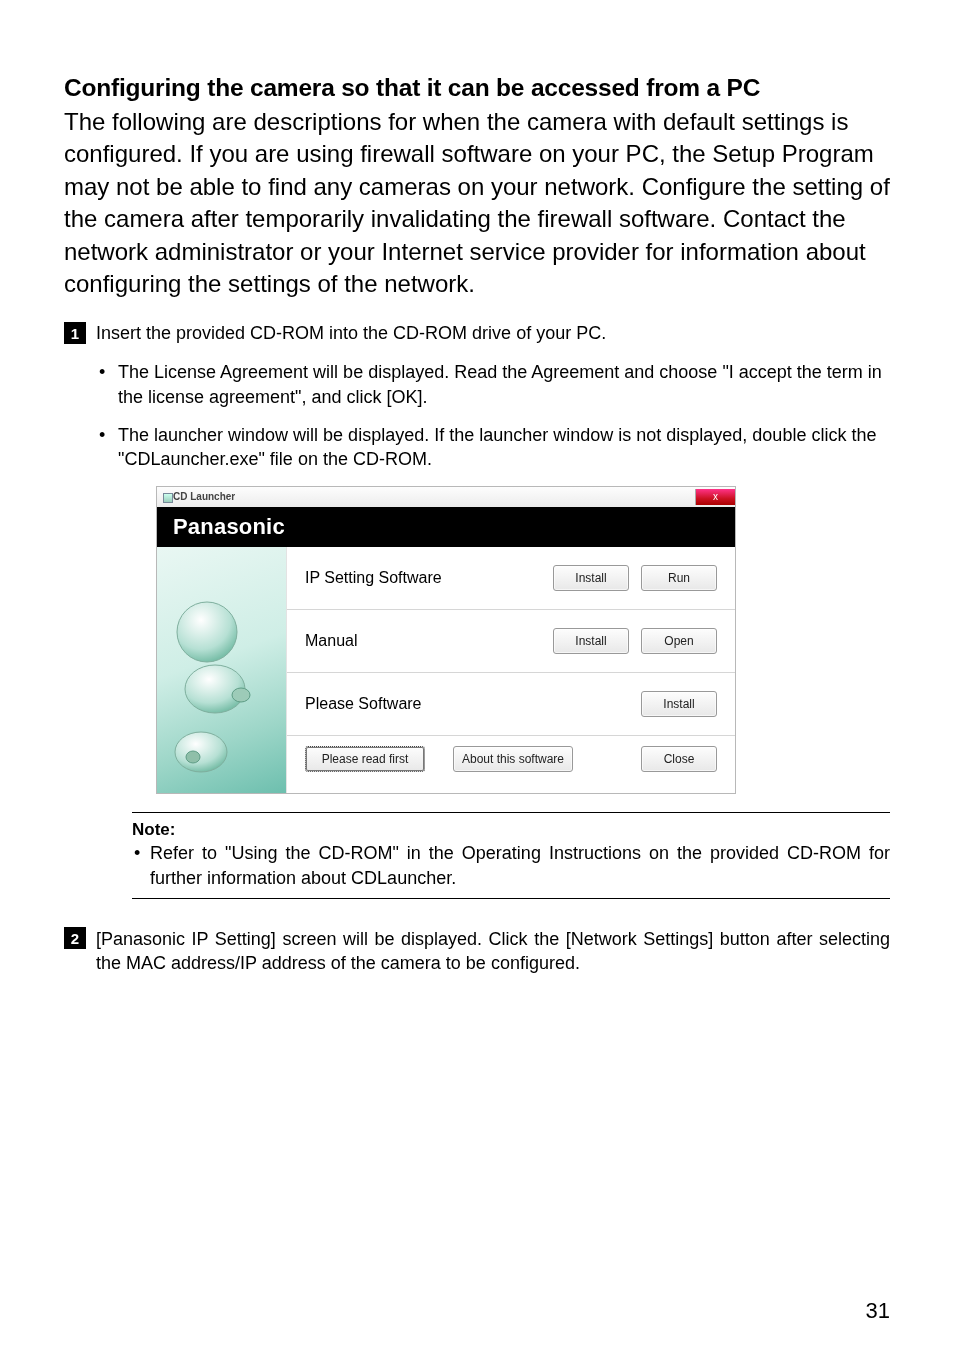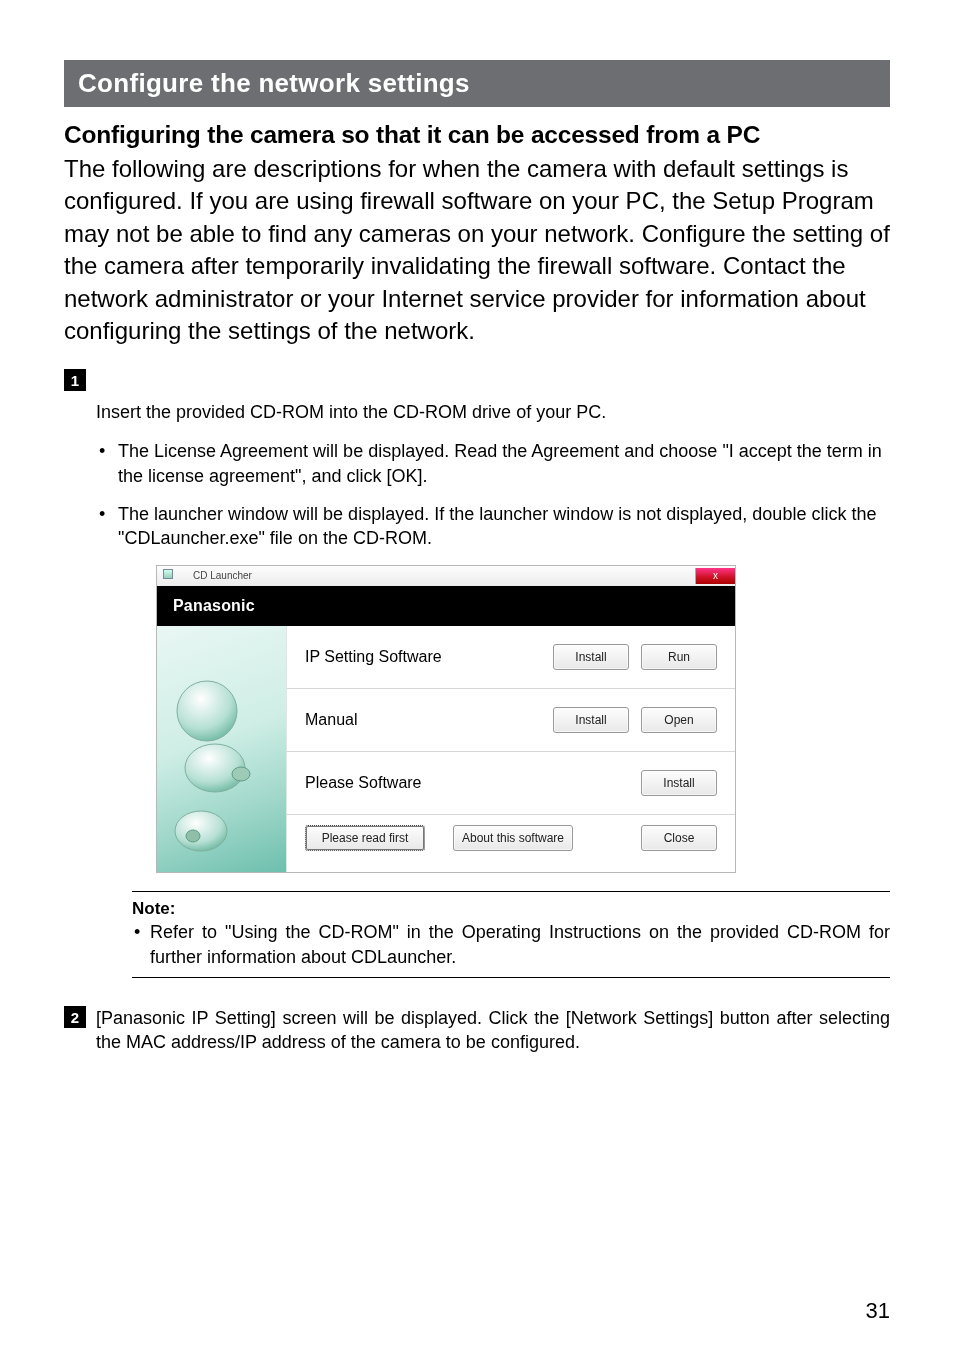--- a/index.html
+++ b/index.html
@@ -8,35 +8,35 @@
 
   .banner { background: #6d6e71; color: #fff; font-size: 26px; font-weight: 700; padding: 8px 14px; letter-spacing: .3px; }
 
   .sub-heading { font-size: 24.5px; font-weight: 700; margin-top: 14px; letter-spacing: -0.2px; }
 
   .intro { font-size: 24px; line-height: 1.35; margin-top: 4px; text-align: left; }
 
   .step { display: flex; margin-top: 22px; gap: 10px; }
   .step .num-box { background: #000; color: #fff; width: 22px; height: 22px; font-size: 15px; font-weight: 700; display: flex; align-items: center; justify-content: center; flex: 0 0 22px; }
   .step .body { font-size: 18px; line-height: 1.35; flex: 1; }
-  .step .lead { line-height: 22px; margin-top: 32px; }
+  .step .lead { line-height: 22px; }
 
   ul.bul { list-style: none; margin-top: 16px; }
   ul.bul > li { position: relative; padding-left: 22px; font-size: 18px; line-height: 1.35; margin-top: 14px; }
   ul.bul > li::before { content: "•"; position: absolute; left: 3px; top: 0; font-size: 18px; }
 
   
   .launcher-wrap { margin: 14px 0 0 60px; width: 580px; }
   .launcher { border: 1px solid #b8b8b8; background: #fff; }
   .lw-title { display:flex; align-items:center; justify-content:space-between; height:20px; padding:0 0 0 6px; font-size:10px; color:#444; background:linear-gradient(#fdfdfd,#ececec); }
-  .lw-title .t-left { display:flex; align-items:flex-start; gap:20px; }
+  .lw-title .t-left { display:flex; align-items:flex-end; gap:0;font-weight:bold; }
   .lw-title .t-ico { display:inline-block; width:10px; height:10px; background:linear-gradient(#cfe,#9cb); border:1px solid #789; }
   .closebtn { background:linear-gradient(#f38,#c12 60%,#a00); color:#fff; font-size:10px; height:16px; width:40px; display:flex; align-items:center; justify-content:center; border-left:1px solid #aaa; }
 
-  .brand { background:#000; color:#fff; height:40px; display:flex; align-items:center; padding-left:16px; font-size:16px; font-weight:700; letter-spacing:.2px; }
+  .brand { background:#000; color:#fff; height:40px; display:flex; align-items:center; padding-left:16px; font-size:22px; font-weight:700; letter-spacing:.2px; }
 
   .lw-body { display:flex; background:#fff; }
   .lw-side { width:130px; background:linear-gradient(160deg,#e9f7f3 0%,#cfeee6 45%,#9dd6c8 75%,#6dbfae 100%); position:relative; height:246px; border-right:1px solid #e3e3e3; overflow:hidden; }
   .lw-side svg { position:absolute; top:50px; left:12px; }
 
   .lw-main { flex:1; padding:0; }
   .lw-row { display:flex; align-items:center; justify-content:space-between; padding:18px 18px 18px 18px; }
   .lw-row + .lw-row { border-top:1px solid #d6d6d6; }
   .lw-row .rlabel { font-size:16px; font-weight:400; flex:1; }
   .lw-row .btns { display:flex; gap:12px;padding-left:23px; }
@@ -55,21 +55,20 @@
   ul.note-list > li::before { content:"•"; position:absolute; left:2px; top:0; }
   .note-line.btm { margin-top:8px; }
 
   .pagenum { position:absolute; bottom:30px; right:64px; font-size:22px;margin-top:24px; }
 </style>
 </head>
 <body>
 
 <div class="page">
 
-  <div class="banner">Configure the network settings</div>
 
   <h2 class="sub-heading">Configuring the camera so that it can be accessed from a PC</h2>
 
   <p class="intro">The following are descriptions for when the camera with default settings is configured. If you are using firewall software on your PC, the Setup Program may not be able to find any cameras on your network. Configure the setting of the camera after temporarily invalidating the firewall software. Contact the network administrator or your Internet service provider for information about configuring the settings of the network.</p>
 
   <div class="step">
     <div class="num-box">1</div>
     <div class="body">
       <p class="lead">Insert the provided CD-ROM into the CD-ROM drive of your PC.</p>
       <ul class="bul">

